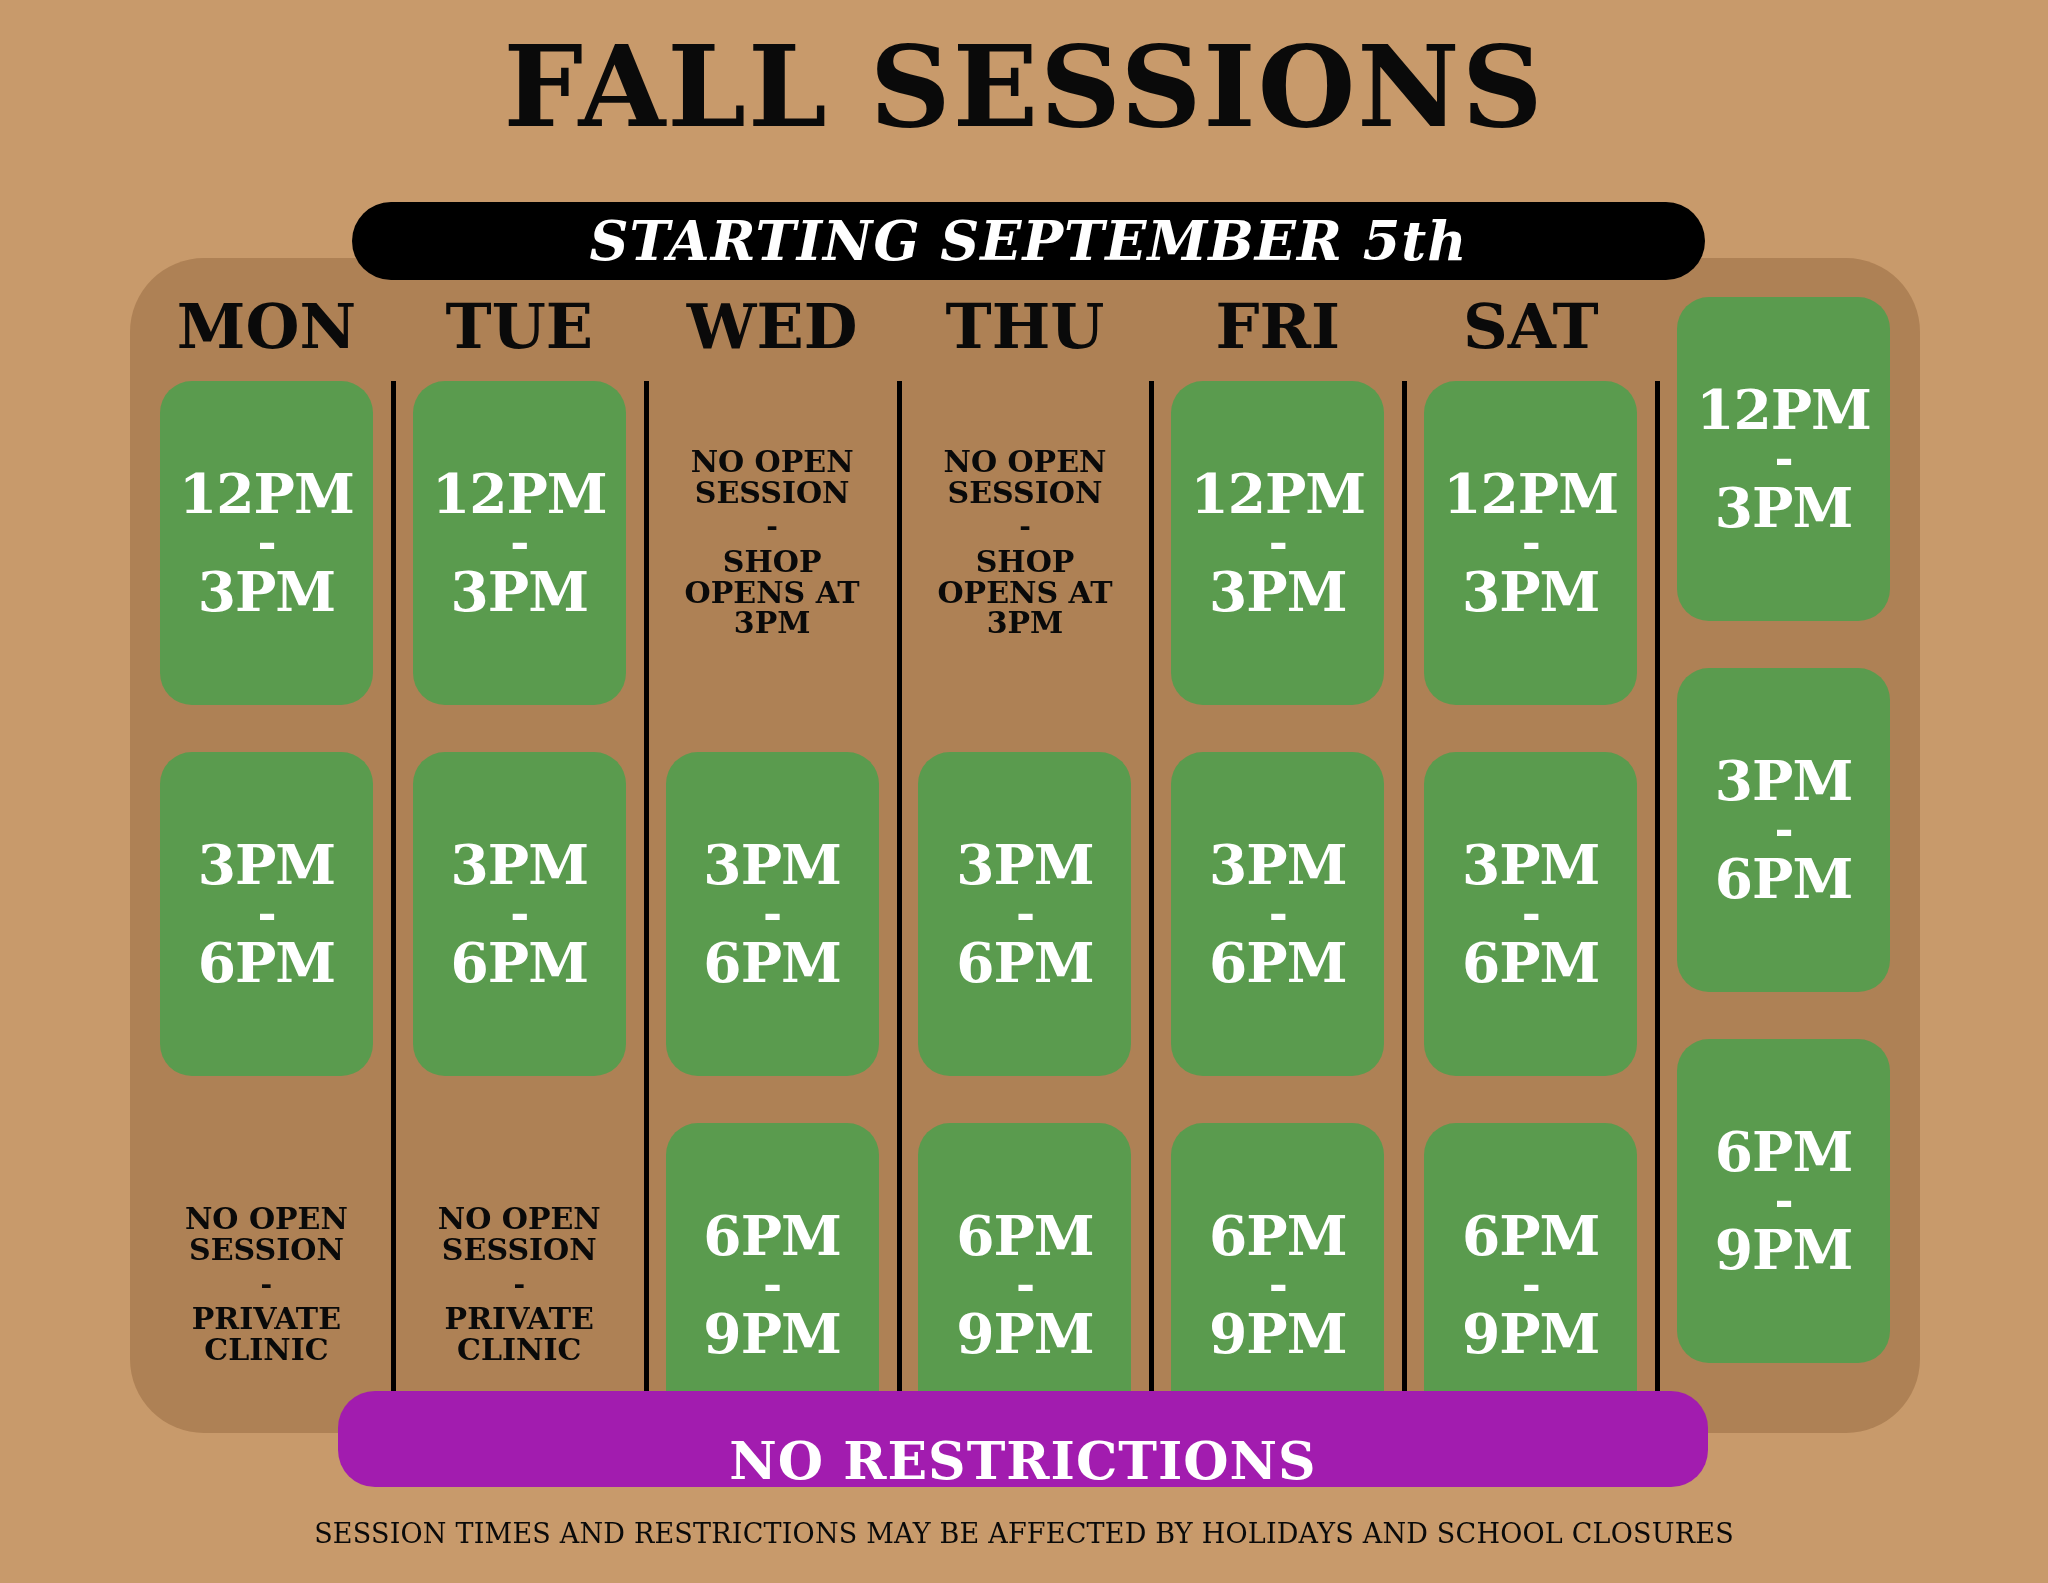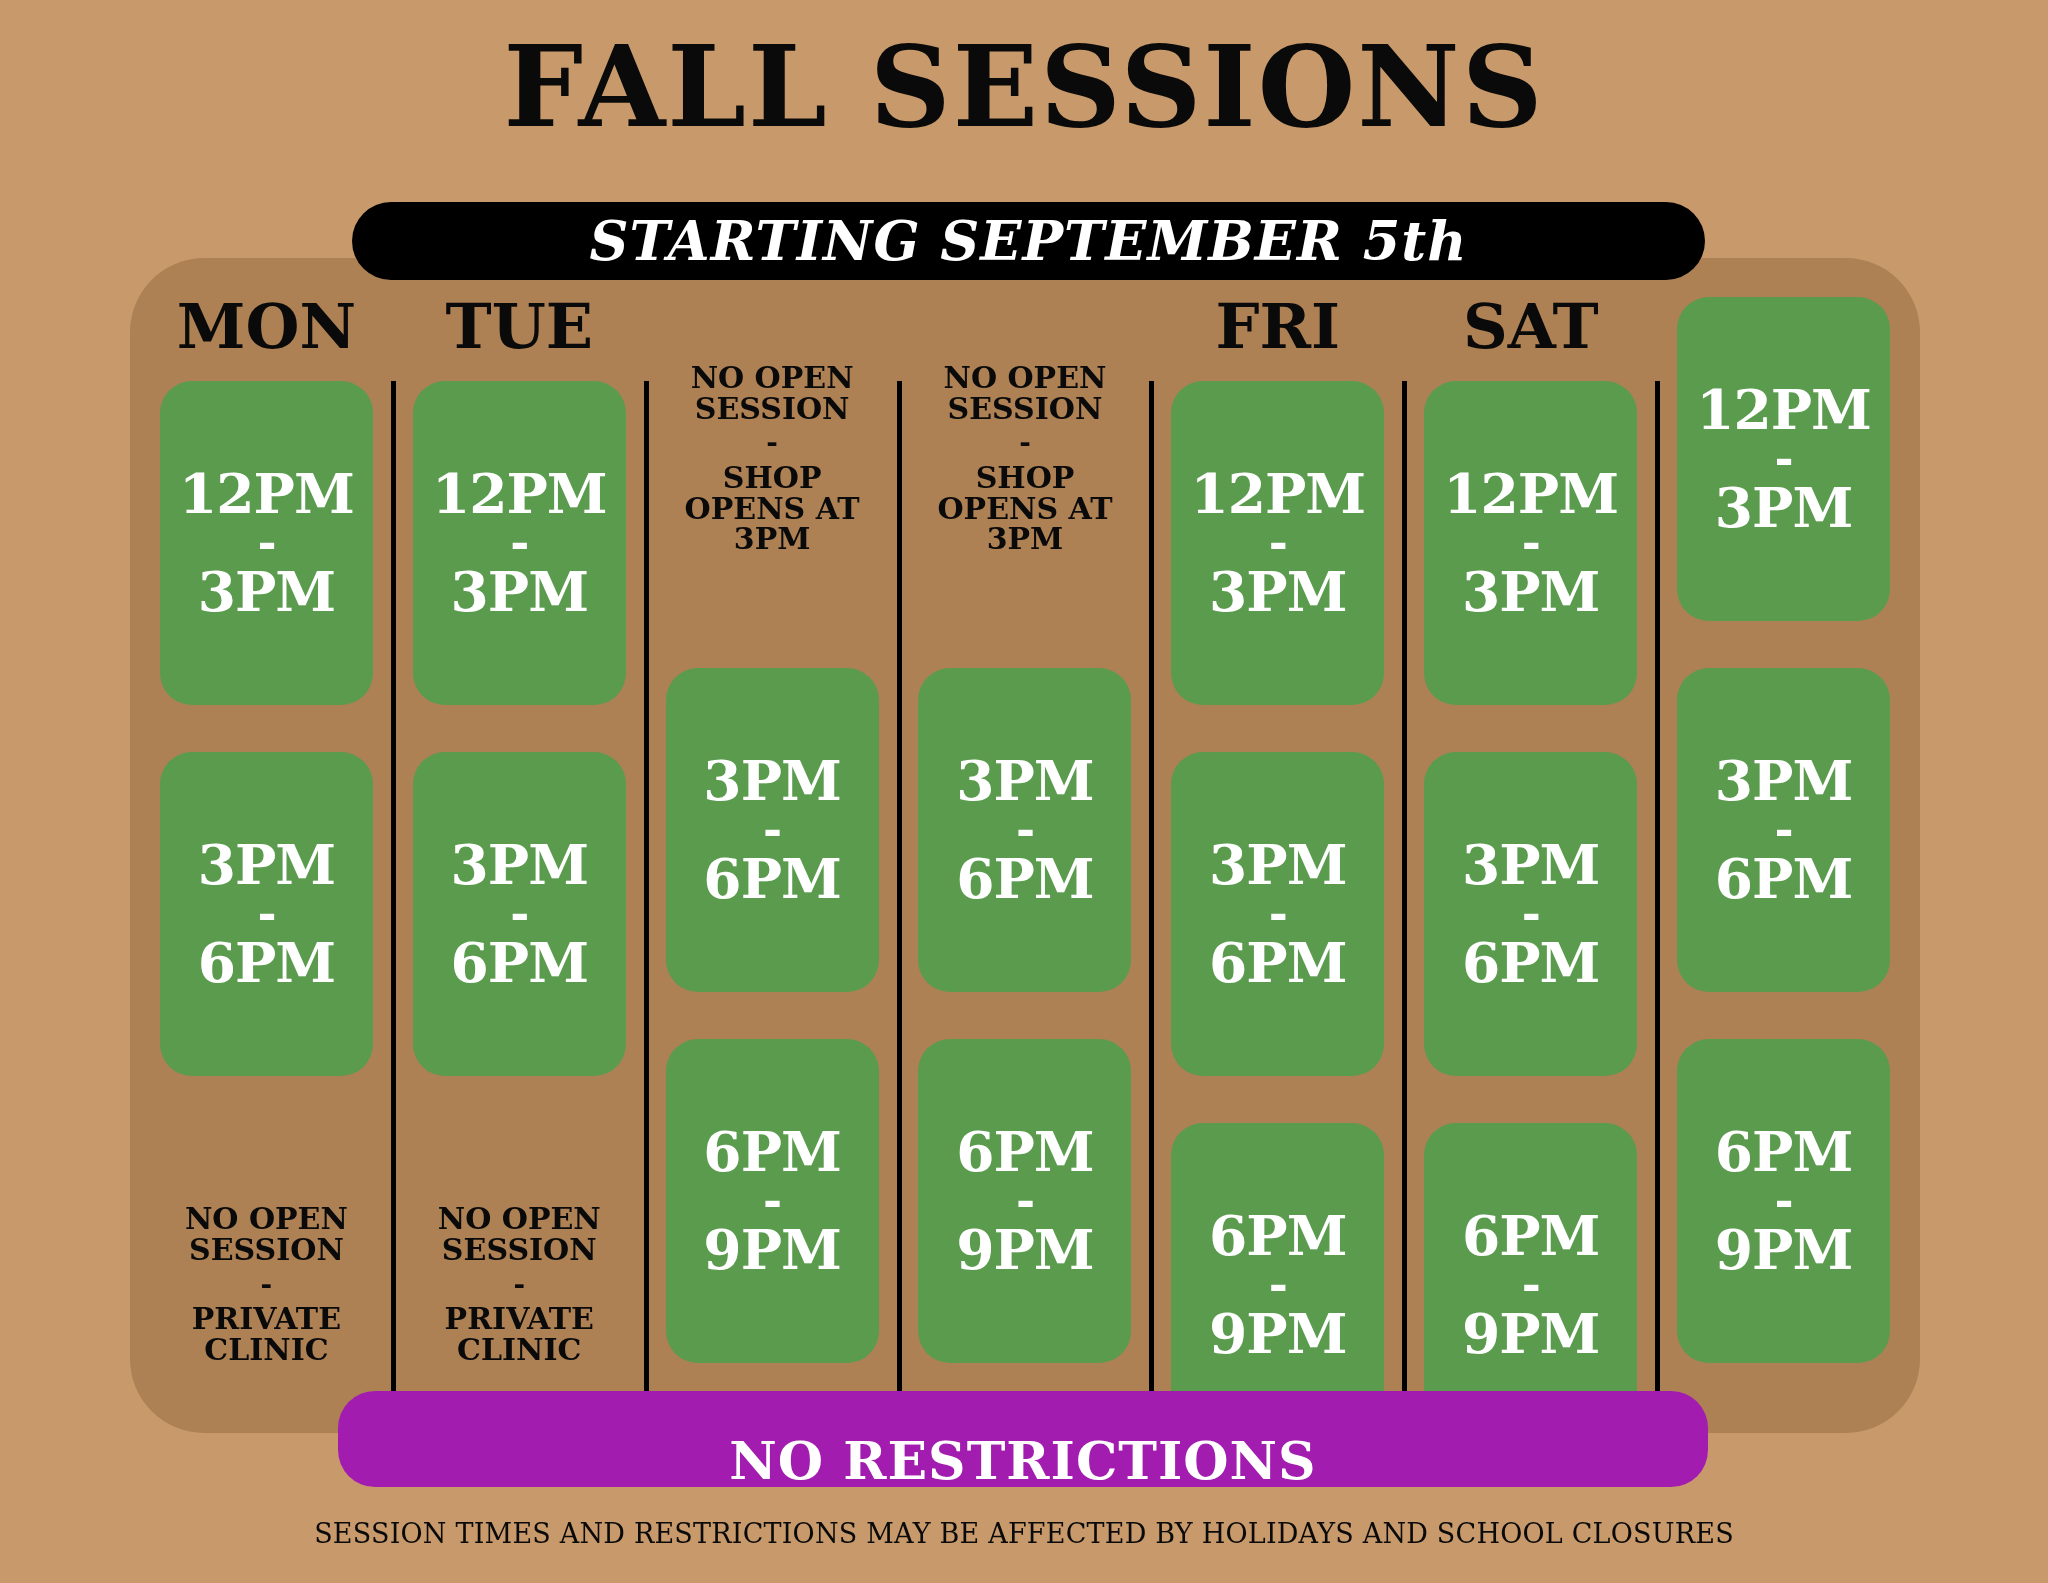--- a/index.html
+++ b/index.html
@@ -254,20 +254,21 @@
         <div class="slot closed">
           <div class="slot-line">NO OPEN</div>
           <div class="slot-line">SESSION</div>
           <div class="slot-line dash">-</div>
           <div class="slot-line">PRIVATE</div>
           <div class="slot-line">CLINIC</div>
         </div>
       </div>
     </div>
     <div class="col">
+      <div class="day-head">WED</div>
       <div class="slots">
         <div class="slot closed">
           <div class="slot-line">NO OPEN</div>
           <div class="slot-line">SESSION</div>
           <div class="slot-line dash">-</div>
           <div class="slot-line">SHOP</div>
           <div class="slot-line">OPENS AT</div>
           <div class="slot-line">3PM</div>
         </div>
         <div class="slot open">
@@ -276,20 +277,21 @@
           <div class="slot-line">6PM</div>
         </div>
         <div class="slot open">
           <div class="slot-line">6PM</div>
           <div class="slot-line dash">-</div>
           <div class="slot-line">9PM</div>
         </div>
       </div>
     </div>
     <div class="col">
+      <div class="day-head">THU</div>
       <div class="slots">
         <div class="slot closed">
           <div class="slot-line">NO OPEN</div>
           <div class="slot-line">SESSION</div>
           <div class="slot-line dash">-</div>
           <div class="slot-line">SHOP</div>
           <div class="slot-line">OPENS AT</div>
           <div class="slot-line">3PM</div>
         </div>
         <div class="slot open">

